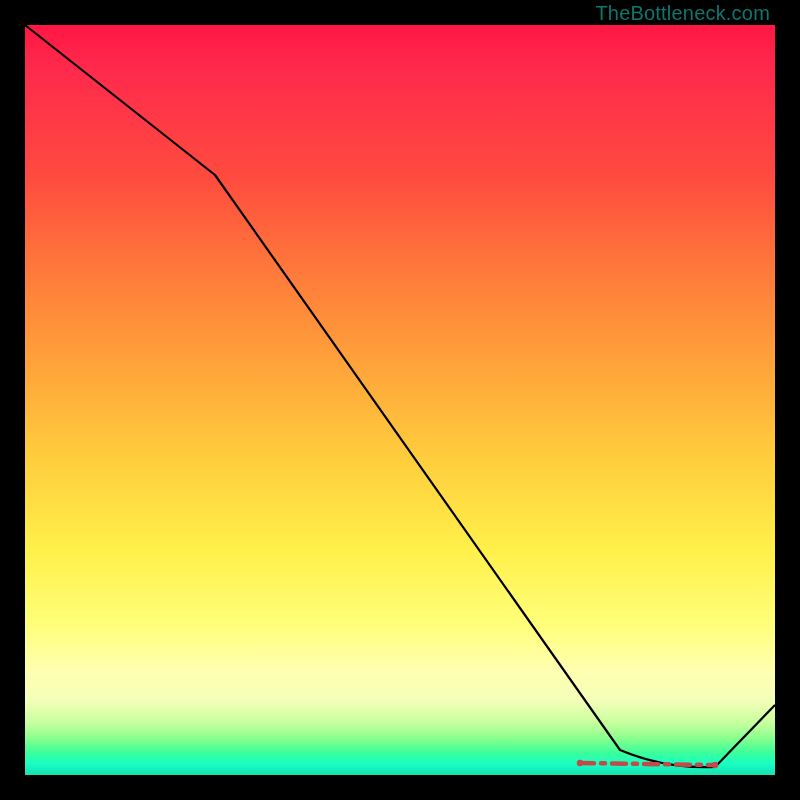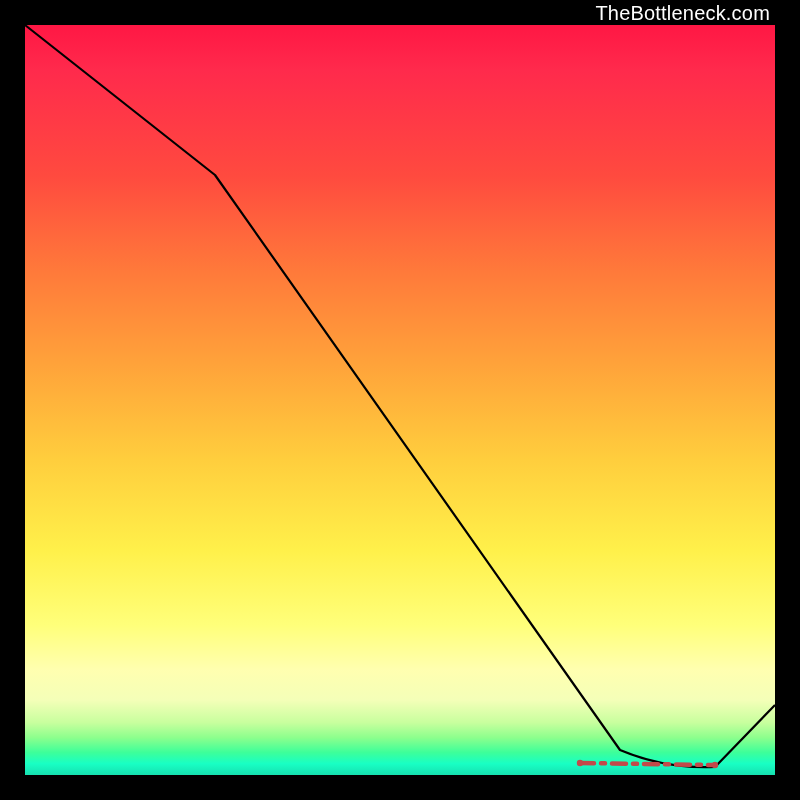--- a/index.html
+++ b/index.html
@@ -42,21 +42,21 @@
       #8dff8d 95%,
       #3dff9a 97%,
       #18ffc4 98.5%,
       #16e0b0 100%
     );
   }
   .attribution {
     position: absolute;
     top: 2px;
     right: 30px;
-    color: #ffffff;
+    color: #0f766e;
     font-size: 20px;
     font-weight: 500;
     letter-spacing: 0.2px;
   }
   svg.curve {
     position: absolute;
     left: 0;
     top: 0;
     width: 750px;
     height: 750px;

